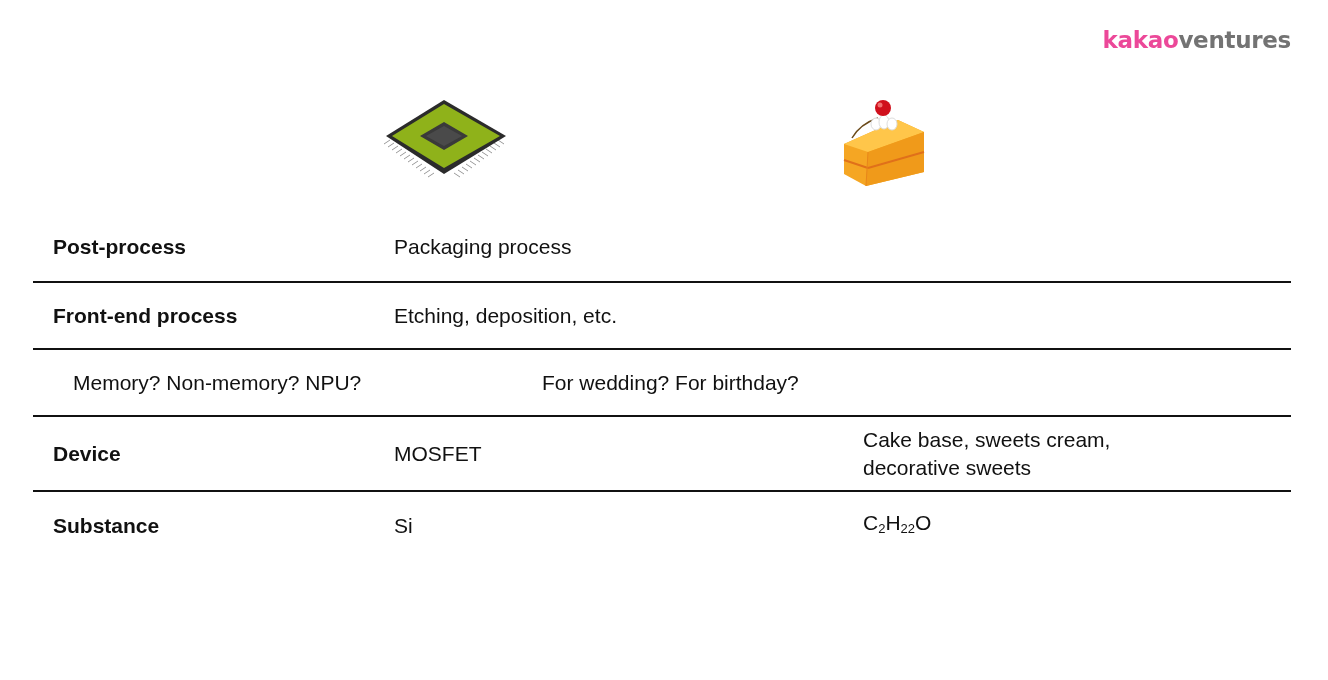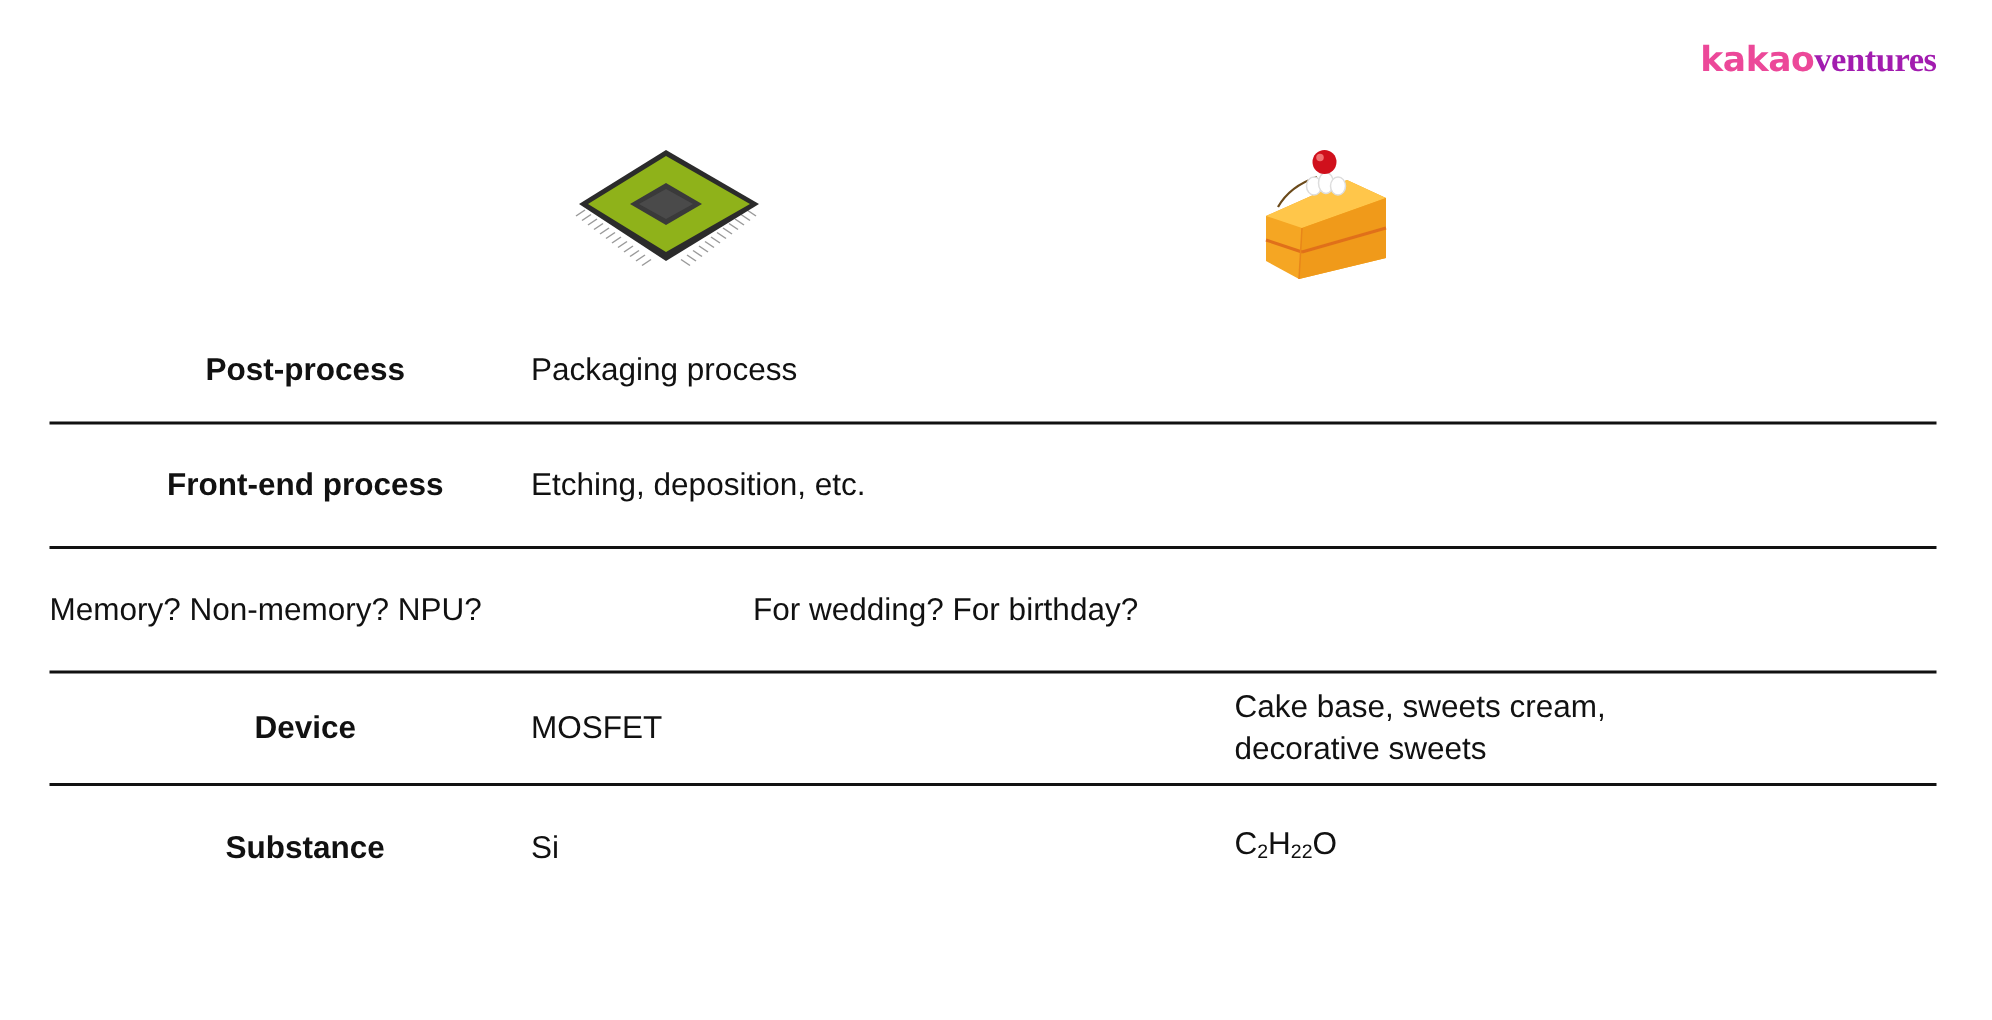--- a/index.html
+++ b/index.html
@@ -1,34 +1,34 @@
 <!DOCTYPE html>
 <html><head>
 <meta charset="utf-8">
 <style>
   html, body { margin: 0; padding: 0; background: #ffffff; }
   body { width: 1328px; height: 680px; position: relative; overflow: hidden;
          font-family: "Liberation Sans", "DejaVu Sans", sans-serif; color: #111111; }
   .logo { position: absolute; top: 24px; right: 37px; font-family: "DejaVu Sans", sans-serif;
           font-size: 23px; letter-spacing: -0.3px; color: #222; line-height: 32px; }
   .logo .light { font-weight: bold; color: #ec4899; }
-  .logo .bold { font-weight: bold; color: #a21caf; font-family: Liberation Serif, serif; }
+  .logo .bold { font-weight: bold; color: #737373; }
 
   .illus { position: absolute; }
   .chip { left: 382px; top: 96px; width: 130px; height: 86px; }
   .cake { left: 838px; top: 94px; width: 92px; height: 94px; }
 
   .table { position: absolute; left: 33px; top: 213px; width: 1258px; }
   .row { display: flex; align-items: center; border-bottom: 2px solid #111; box-sizing: border-box; }
   .row:last-child { border-bottom: none; }
   .cell { font-size: 21px; line-height: 28px; }
-  .label { width: 321px; padding-left: 20px; box-sizing: border-box; font-weight: bold; text-align: center; }
-  .col1 { width: 469px; }
+  .label { width: 321px; padding-left: 20px; box-sizing: border-box; font-weight: bold; }
+  .col1 { width: 469px; margin-left: 40px; }
   .col2 { flex: 1; }
-  .r-std { height: 83px; }
+  .r-std { height: 67px; }
   .r-first { height: 70px; padding-top: 0; }
   .r-tall { height: 75px; }
   .sub { font-size: 13px; vertical-align: -3px; }
 </style>
 </head>
 <body>
 
 <div class="logo">
   <span class="light">kakao</span><span class="bold">ventures</span>
 </div>

